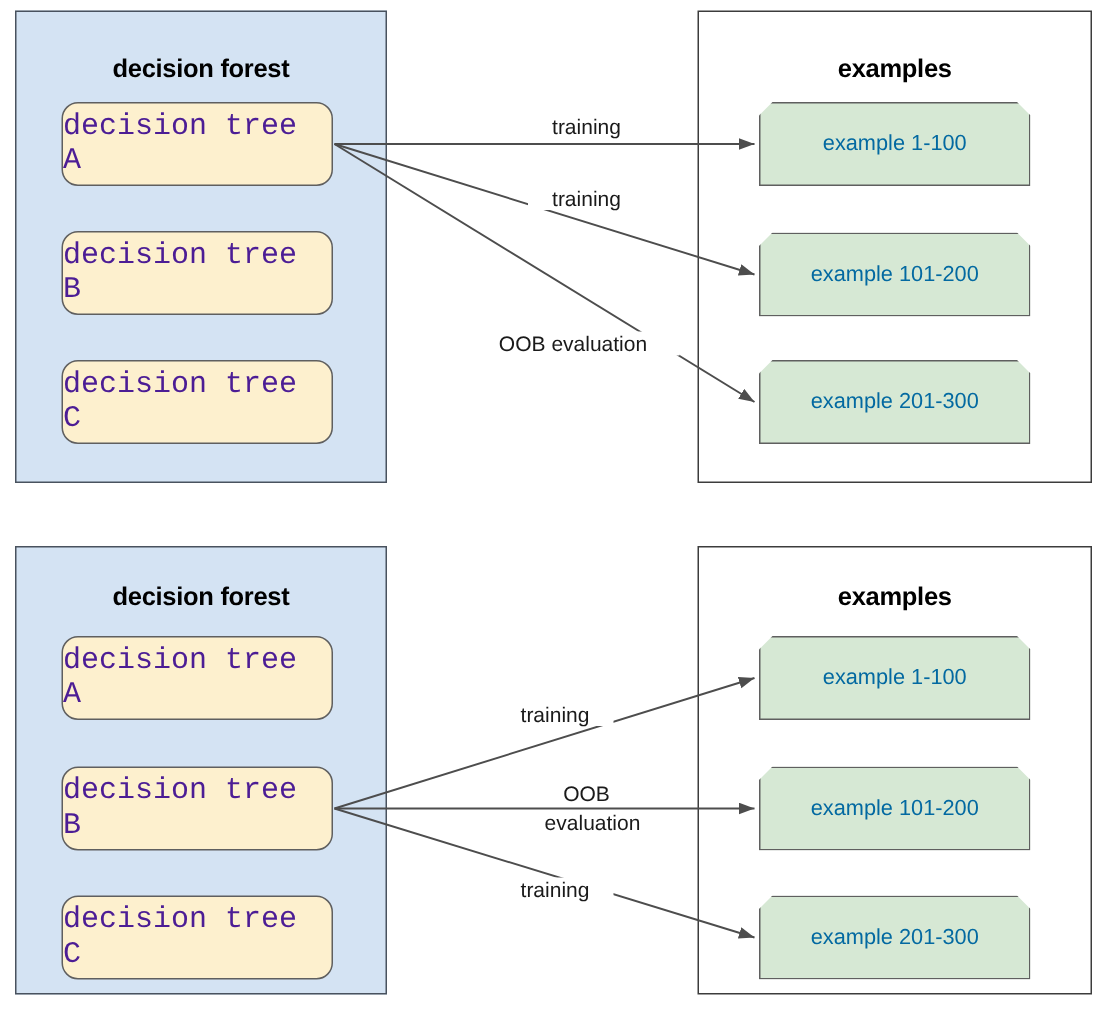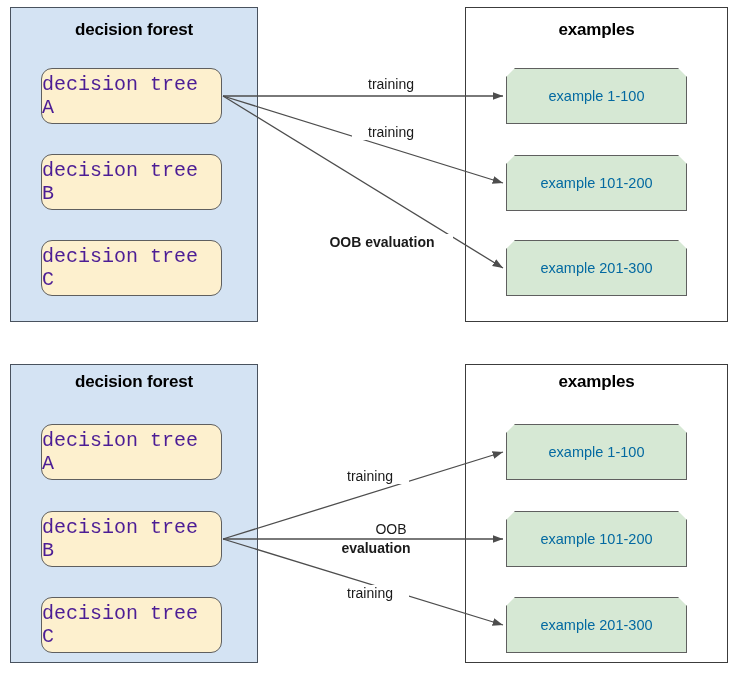--- a/index.html
+++ b/index.html
@@ -33,20 +33,21 @@
     box-sizing: border-box;
   }
   .panel-title {
     position: absolute;
     width: 100%;
     text-align: center;
     font-size: 17px;
     font-weight: bold;
     color: #000000;
     letter-spacing: -0.2px;
+    margin-top: 16px;
   }
   .tree-node {
     position: absolute;
     background: #fdf0ce;
     border: 1.4px solid #5f5f5f;
     border-radius: 11px;
     box-sizing: border-box;
     display: flex;
     align-items: center;
     justify-content: center;
@@ -139,23 +140,23 @@
 
     <line x1="223" y1="539" x2="503" y2="539" stroke="#4d4d4d" stroke-width="1.3" marker-end="url(#arrow)"></line>
 
     <line x1="223" y1="539" x2="503" y2="625" stroke="#4d4d4d" stroke-width="1.3" marker-end="url(#arrow)"></line>
   </svg>
 
   <div class="edge-label" style="left:352px; top:76px; width:72px;">training</div>
 
   <div class="edge-label" style="left:352px; top:124px; width:72px;">training</div>
 
-  <div class="edge-label" style="left:311px; top:234px; width:136px;font-weight:bold;">OOB evaluation</div>
+  <div class="edge-label" style="left:311px; top:221px; width:136px;">OOB evaluation</div>
 
   <div class="edge-label" style="left:331px; top:468px; width:72px;">training</div>
 
   <div class="edge-label" style="left:346px; top:521px; width:84px;">OOB</div>
 
-  <div class="edge-label" style="left:331px; top:540px; width:84px;font-weight:bold;">evaluation</div>
+  <div class="edge-label" style="left:350px; top:540px; width:84px;">evaluation</div>
 
   <div class="edge-label" style="left:331px; top:585px; width:72px;">training</div>
 
 </div>
 
 </body></html>

